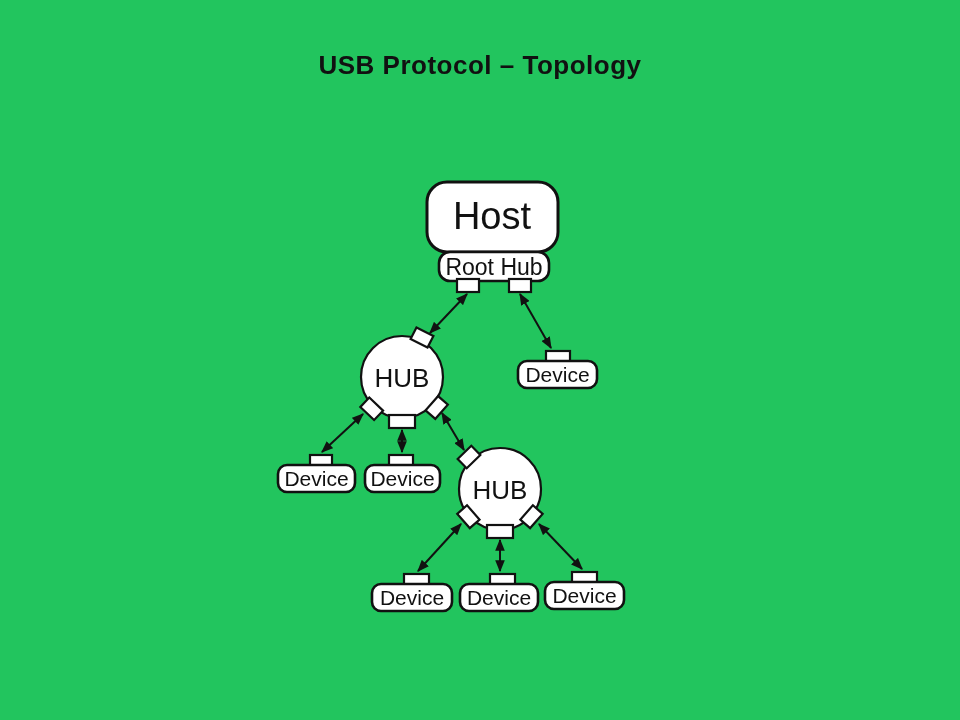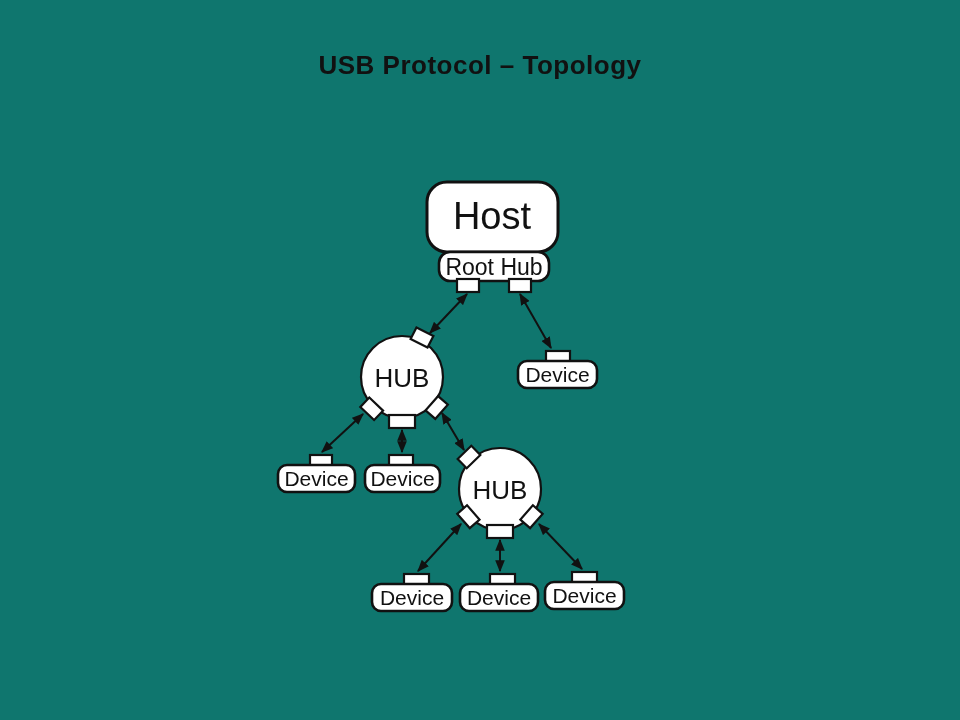--- a/index.html
+++ b/index.html
@@ -1,20 +1,20 @@
 <!DOCTYPE html>
 <html><head>
 <meta charset="utf-8">
 <style>
   html, body { margin: 0; padding: 0; background: #ffffff; }
   .slide {
     position: relative;
     width: 960px;
     height: 720px;
-    background: #0f766e;
+    background: #22c55e;
     overflow: hidden;
     font-family: "Liberation Sans", sans-serif;
   }
   .slide-title {
     position: absolute;
     top: 50px;
     left: 0;
     width: 100%;
     margin: 0;
     text-align: center;

